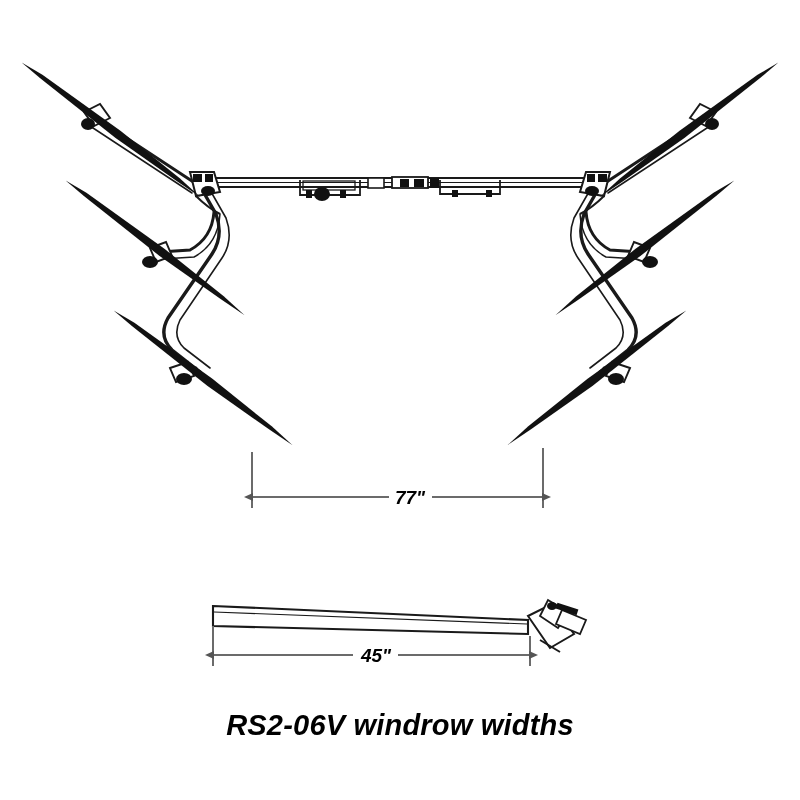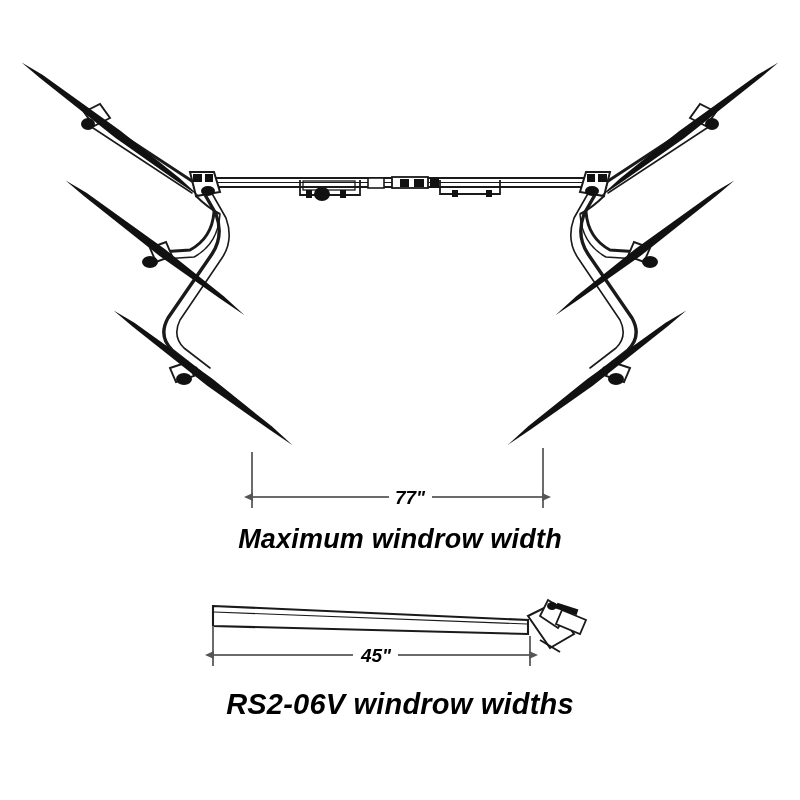--- a/index.html
+++ b/index.html
@@ -37,21 +37,21 @@
     font-style: italic;
     color: #000000;
     letter-spacing: 0.2px;
     white-space: nowrap;
   }
   #caption-top {
     top: 524px;
     font-size: 27px;
   }
   #caption-bottom {
-    top: 688px;
+    top: 709px;
     font-size: 29px;
   }
   .dim-text {
     font-family: "Liberation Sans", sans-serif;
     font-weight: bold;
     font-style: italic;
     font-size: 19px;
     fill: #000000;
   }
 </style>
@@ -209,17 +209,16 @@
       <g>
         <line x1="213" y1="626" x2="213" y2="666" stroke="#6b6b6b" stroke-width="2"></line>
         <line x1="530" y1="636" x2="530" y2="666" stroke="#6b6b6b" stroke-width="2"></line>
         <line x1="214" y1="655" x2="353" y2="655" stroke="#6b6b6b" stroke-width="1.8" marker-start="url(#arrL)"></line>
         <line x1="398" y1="655" x2="529" y2="655" stroke="#6b6b6b" stroke-width="1.8" marker-end="url(#arrR)"></line>
         <text class="dim-text" x="376" y="662" text-anchor="middle">45"</text>
       </g>
     </g>
   </svg>
 
-  <div class="caption" id="caption-top">Maximum windrow width</div>
 
   <div class="caption" id="caption-bottom">RS2-06V windrow widths</div>
 
 </div>
 
 </body></html>

